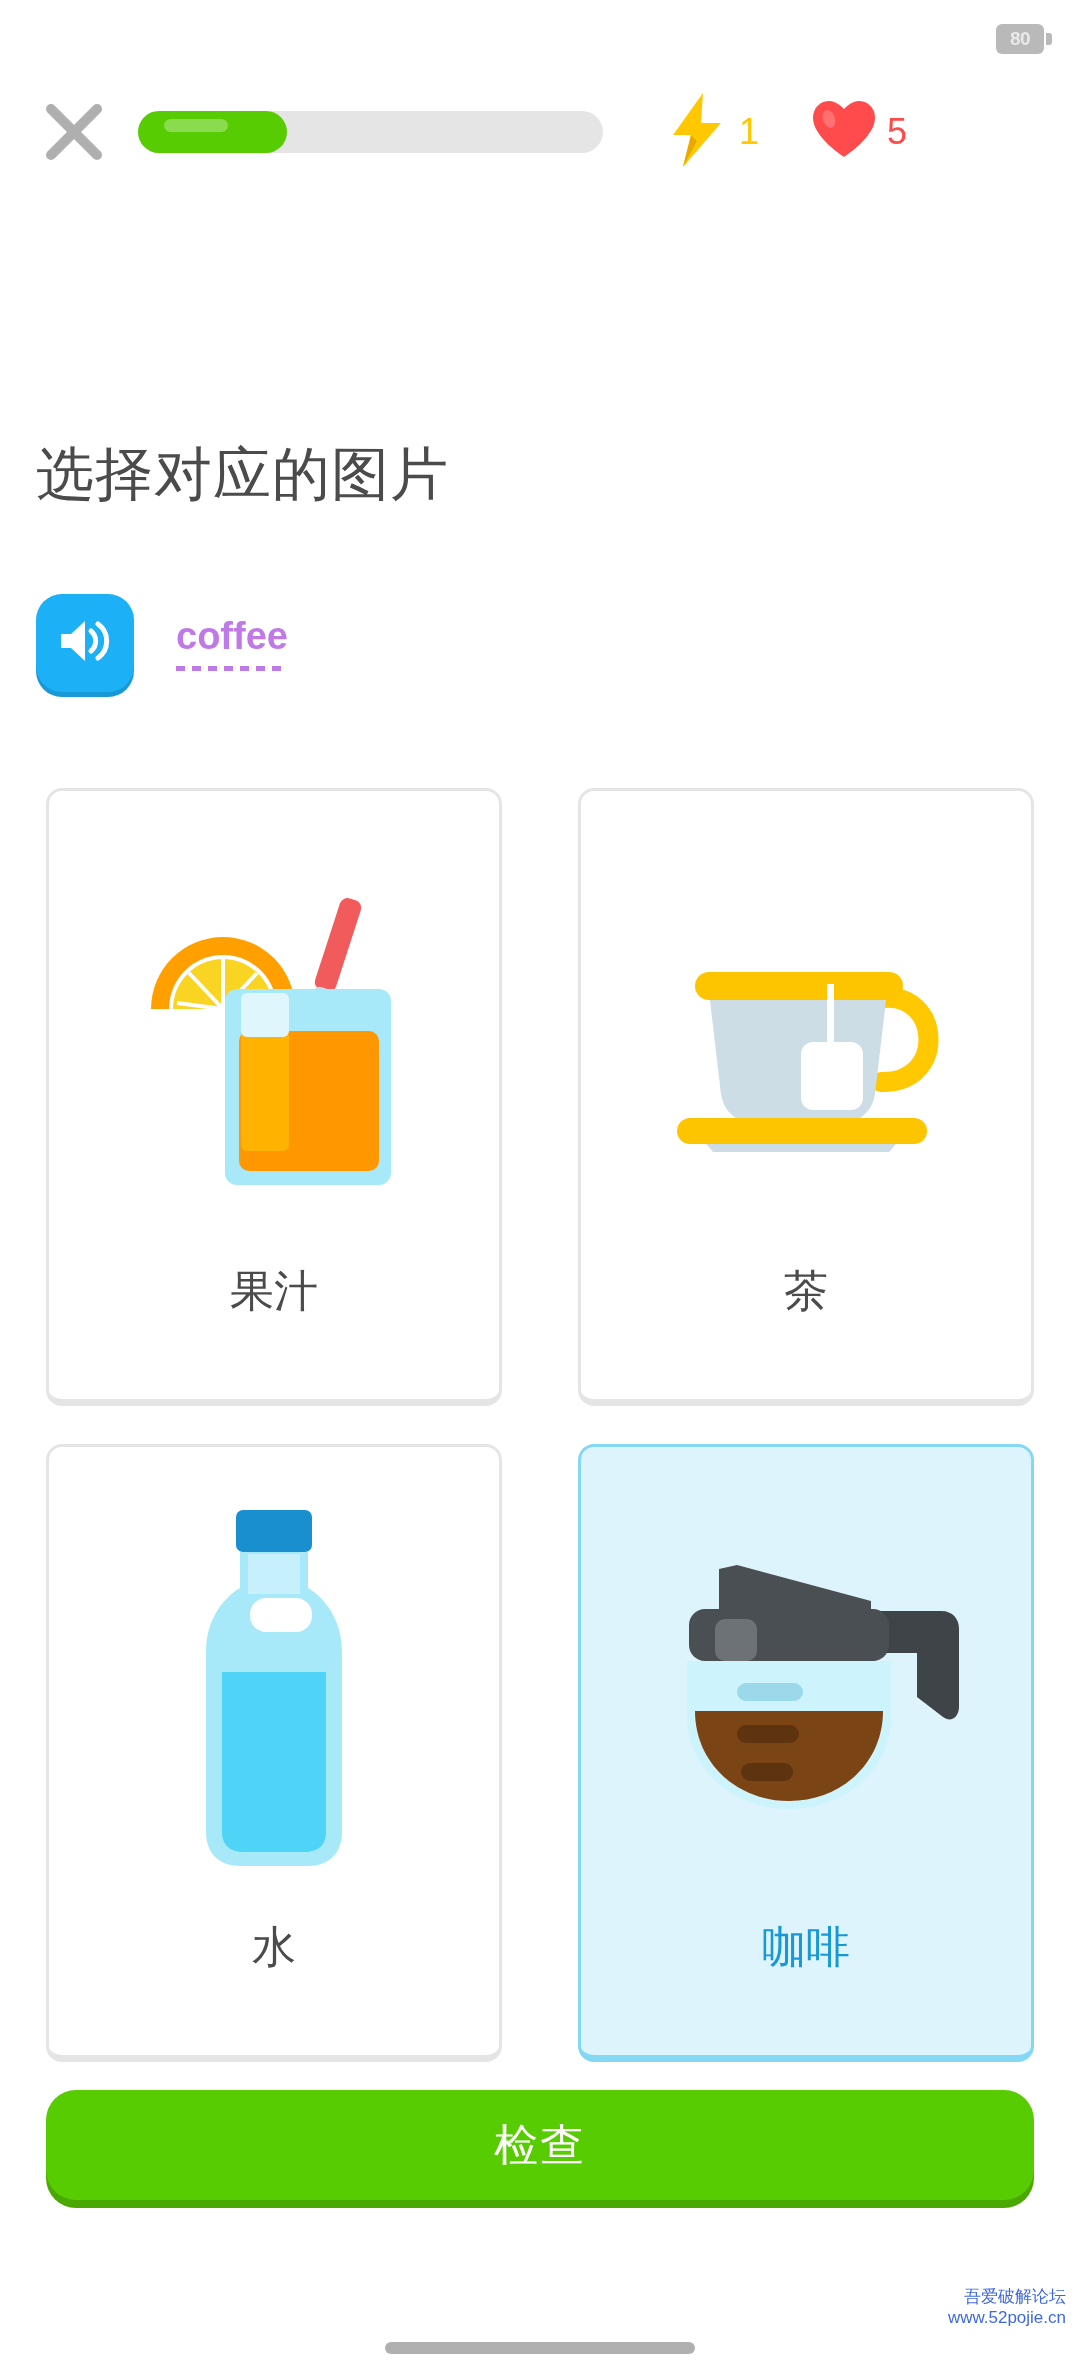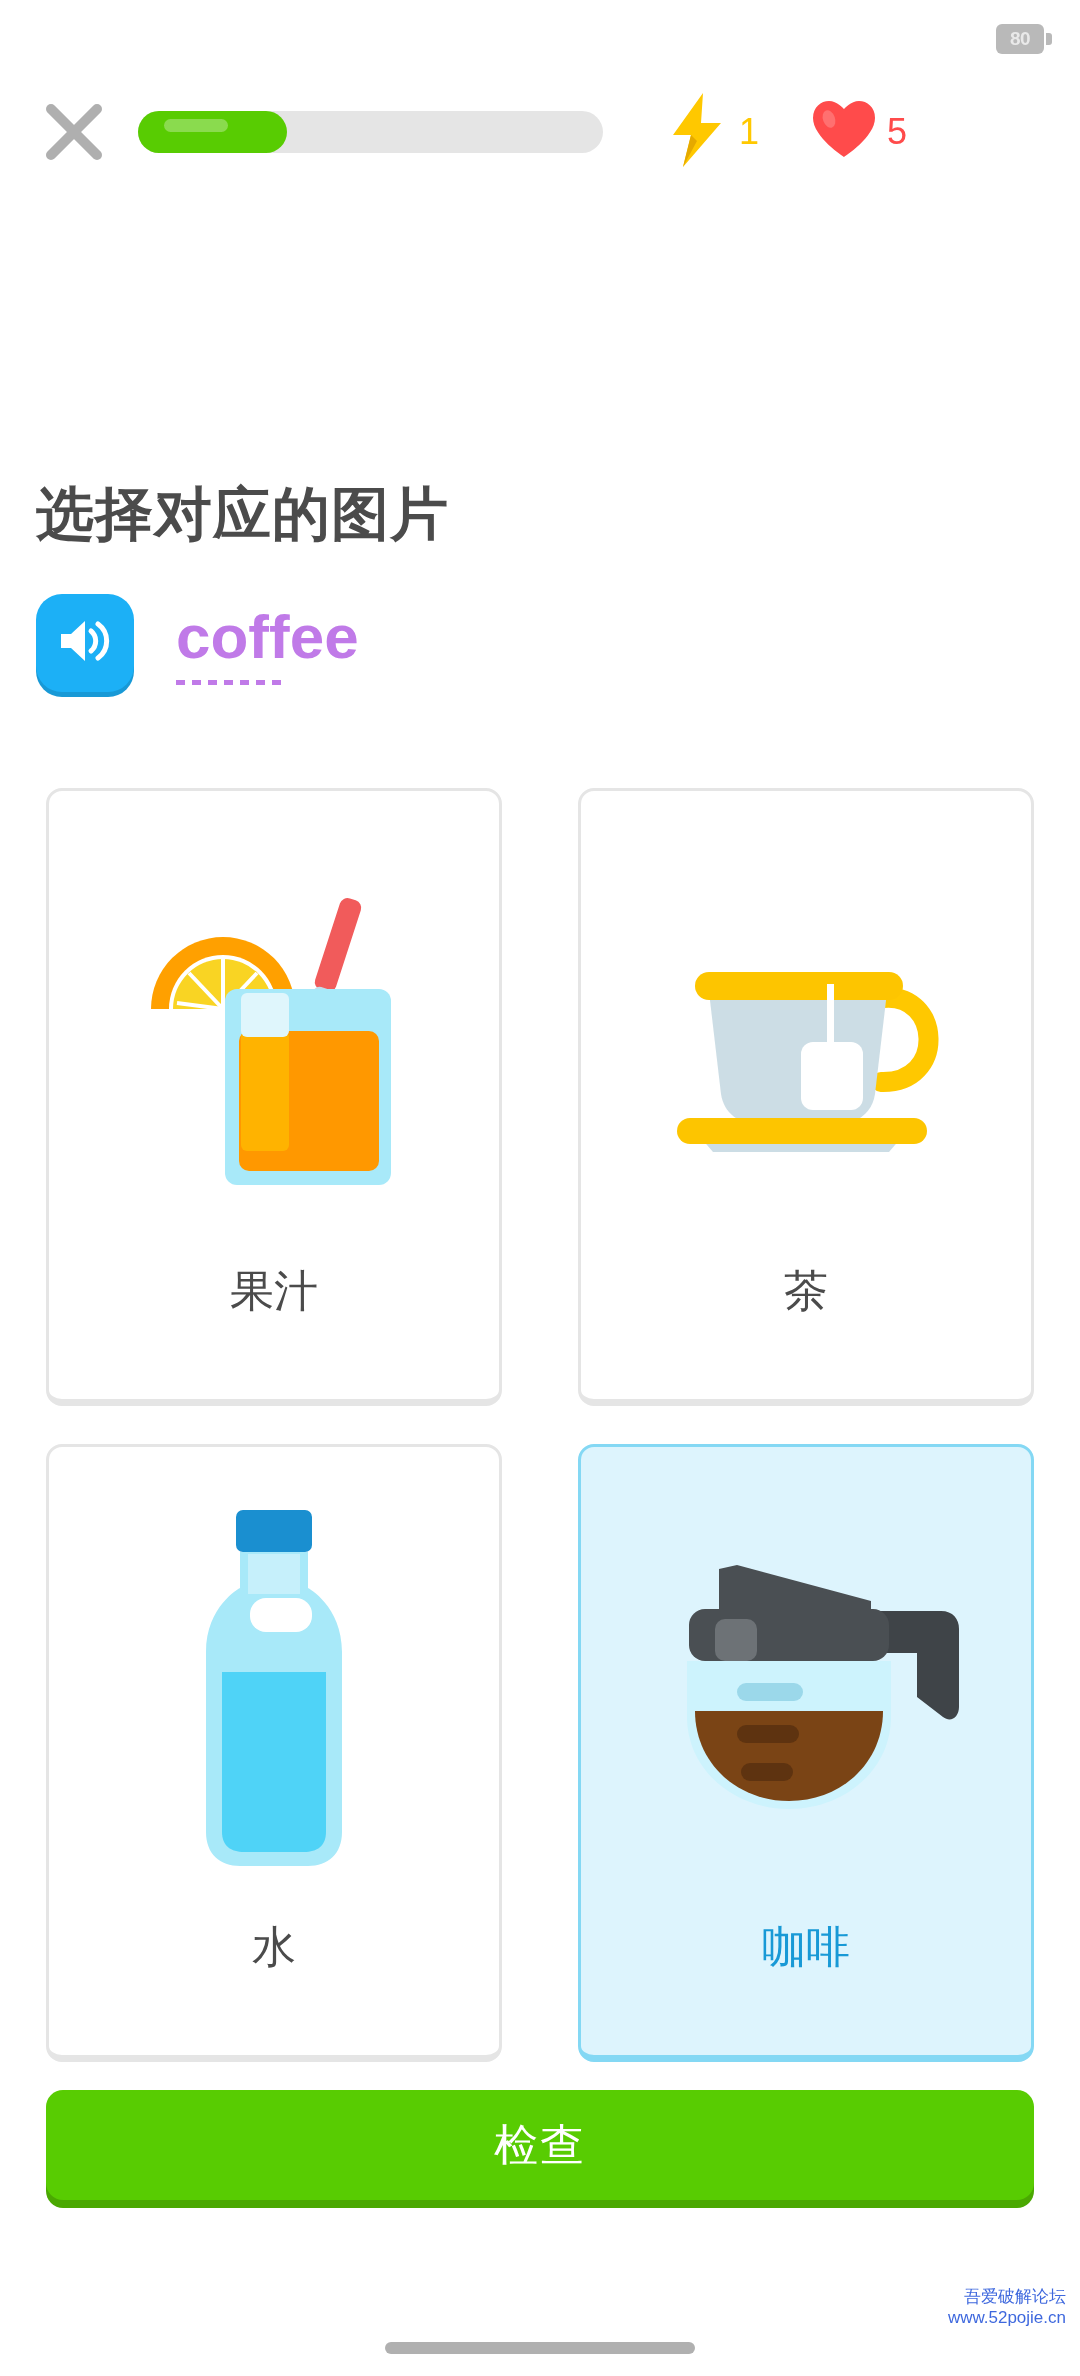--- a/index.html
+++ b/index.html
@@ -72,37 +72,37 @@
   }
   .badge-circle .d1 { width:24px; height:24px; left:13px; top:16px; transform:rotate(45deg); border-radius:7px; }
   .badge-circle .d2 { width:13px; height:13px; left:37px; top:16px; transform:rotate(45deg); border-radius:4px; }
   .badge-circle .d3 { width:13px; height:13px; left:27px; top:36px; transform:rotate(45deg); border-radius:4px; }
   .badge-text {
     margin-left:22px; font-size:42px; color:#c9a7e8; font-weight:500;
   }
 
   
   .prompt-title {
-    position:absolute; top:476px; left:36px;
-    font-size:58px; color:#4b4b4b; font-weight:700; letter-spacing:1px;
+    position:absolute; top:436px; left:36px;
+    font-size:58px; color:#4b4b4b; font-weight:400; letter-spacing:1px;
   }
 
   
   .word-row {
     position:absolute; top:594px; left:36px;
     display:flex; align-items:center;
   }
   .speaker-btn {
     width:98px; height:98px; border-radius:26px; background:#1cb0f6;
     display:flex; align-items:center; justify-content:center;
     box-shadow:0 5px 0 #1899d6;
   }
   .word-wrap { margin-left:42px; position:relative; }
   .word-text {
-    font-size:62px; color:#c07ae8; font-weight:bold;
+    font-size:38px; color:#c07ae8; font-weight:bold;
   }
   .word-dashes {
     margin-top:8px; width:108px; height:5px;
     background:repeating-linear-gradient(to right,
       #c07ae8 0px, #c07ae8 9px, transparent 9px, transparent 16px);
   }
 
   
   .grid {
     position:absolute; top:788px; left:46px;
@@ -129,21 +129,21 @@
   }
   .card-label {
     font-size:44px; color:#4b4b4b; margin-bottom:78px; font-weight:400;
   }
   .card.selected .card-label { color:#1899d6; }
 
   
   .check-btn {
     position:absolute; left:46px; top:2090px;
     width:988px; height:110px;
-    background:#58cc02; border-radius:17px;
+    background:#58cc02; border-radius:30px;
     box-shadow:0 8px 0 #4aa802;
     display:flex; align-items:center; justify-content:center;
   }
   .check-label { font-size:44px; color:#ffffff; font-weight:500; letter-spacing:2px; }
 
   
   .home-indicator {
     position:absolute; left:50%; transform:translateX(-50%);
     bottom:22px; width:310px; height:12px;
     background:#b0b0b0; border-radius:6px;

